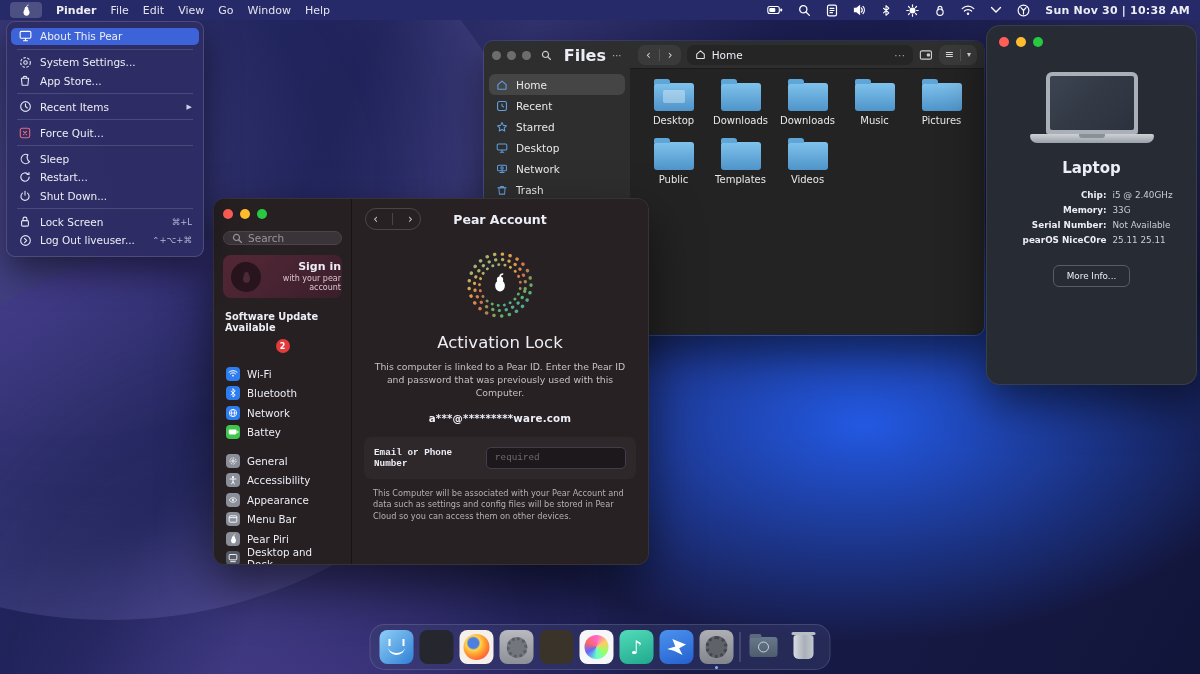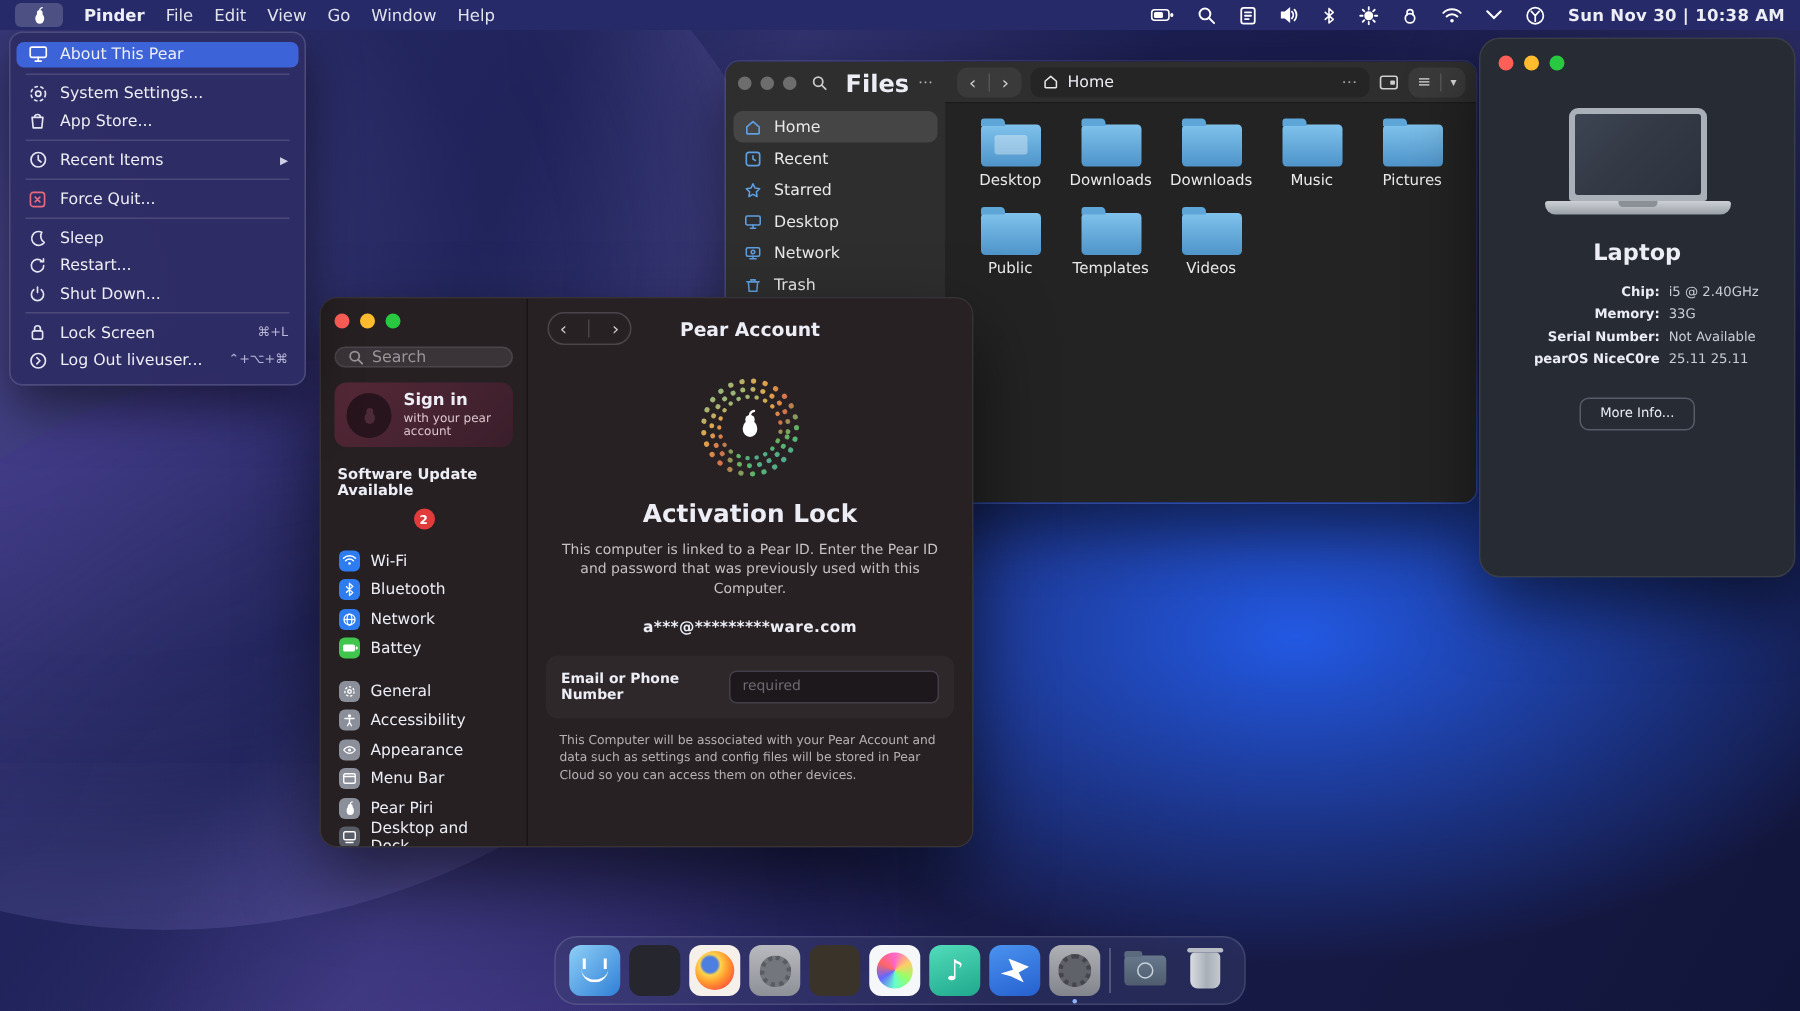--- a/index.html
+++ b/index.html
@@ -97,21 +97,21 @@
   .sw-search{margin-top:12px; height:22px; border-radius:11px; background:#3a3438;
     border:1px solid #4b454b; display:flex; align-items:flex-end; gap:5px; padding:0 8px;}
   .sw-search input{flex:1; min-width:0; background:transparent; border:none; outline:none;
     color:#ddd; font-size:10.5px; font-family:inherit;}
   .sw-search input::placeholder{color:#9a949a;}
   .signin{margin-top:10px; height:46px; border-radius:8px; padding:6px 8px;
     background:linear-gradient(135deg,#552837 0%,#3a1e2b 100%);
     display:flex; align-items:center; gap:8px;}
   .avatar{width:30px; height:30px; border-radius:50%; background:#27141d; flex:none;
     display:flex; align-items:center; justify-content:center;}
-  .signin-txt{line-height:1.15;}
+  .signin-txt{line-height:1.15;text-align:right;}
   .signin-title{font-weight:bold; font-size:11px;}
   .signin-sub{font-size:8px; color:#dcc6ce; width:72px;}
   .upd{margin-top:13px; display:flex; align-items:center; gap:6px; font-size:9.8px;
     font-weight:bold; padding:0 2px;flex-direction:column;}
   .badge{width:14px; height:14px; border-radius:50%; background:#e23b3b; color:#fff;
     font-size:8px; display:flex; align-items:center; justify-content:center; font-weight:bold;}
   .sw-nav{margin-top:11px;}
   .sw-nav + .sw-nav{margin-top:9px;}
   .sw-item{display:flex; align-items:center; gap:7px; height:19.5px; padding:0 3px;
     font-size:10.3px;}
@@ -122,26 +122,26 @@
 
   
   .ap{flex:1; position:relative; display:flex; flex-direction:column; align-items:center;
     background:#272124;}
   .ap-back{position:absolute; left:13px; top:9px; width:56px; height:22px; border-radius:11px;
     border:1px solid #4b4549; display:flex; align-items:center; justify-content:space-around;
     color:#cfc9cd; font-size:12px;}
   .ap-back .div{width:1px; height:12px; background:#4b4549;}
   .ap-title{margin-top:13px; font-weight:bold; font-size:12.5px;}
   .ring{margin-top:20px;}
-  .ap-head{margin-top:10px; font-weight:bold; font-size:16.5px;text-align:center;}
+  .ap-head{margin-top:10px; font-weight:normal; font-size:16.5px;text-align:center;}
   .ap-desc{margin-top:8px; width:264px; text-align:center; font-size:9.3px; color:#c7c0c3;
     line-height:1.42;}
   .ap-email{margin-top:12px; font-size:10.3px; font-weight:bold; letter-spacing:.2px;}
   .ap-form{margin-top:13px; width:272px; background:rgba(255,255,255,0.035);
-    border-radius:8px; padding:10px 10px; display:flex; align-items:center; gap:8px;}
+    border-radius:8px; padding:10px 10px; display:flex; align-items:center; gap:8px;font-family:Liberation Mono, monospace;}
   .ap-label{flex:1; font-size:9.3px; font-weight:bold;}
   .ap-input{width:140px; height:22px; background:#1c181c; border:1px solid #433d49;
     border-radius:5px; color:#ddd; padding:0 8px; font-size:9.3px; outline:none;
     font-family:inherit;}
   .ap-input::placeholder{color:#6f6a72;}
   .ap-cont-row{width:272px; display:flex; justify-content:flex-end; margin-top:12px;}
   .btn-continue{background:#3b78dd; color:#fff; border:none; border-radius:5px;
     padding:5px 10px; font-size:8.6px; font-family:inherit;}
   .ap-foot{margin-top:9px; width:254px; font-size:8.2px; color:#b6afb3; line-height:1.4;}
 

